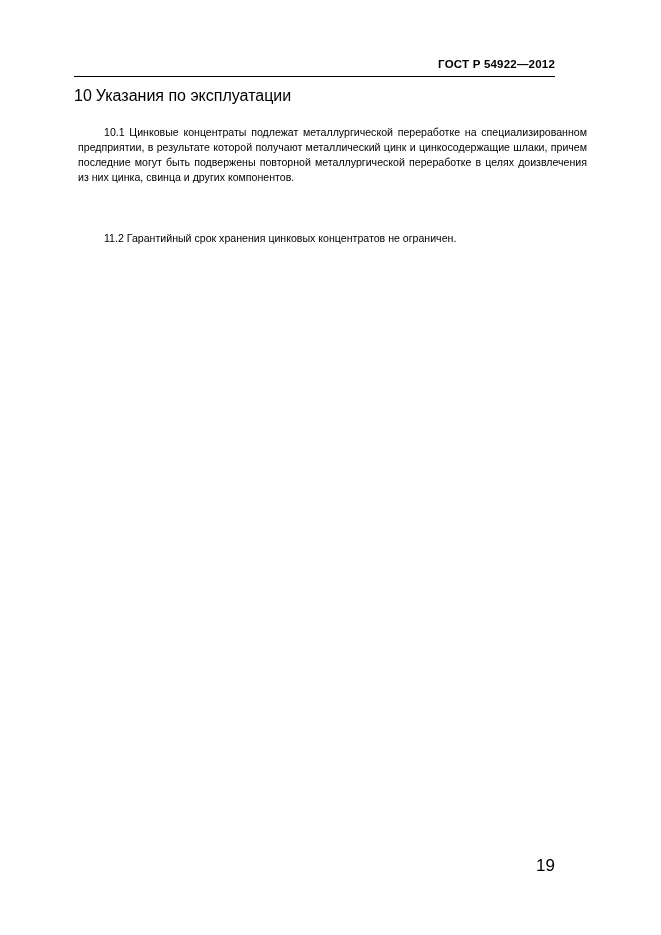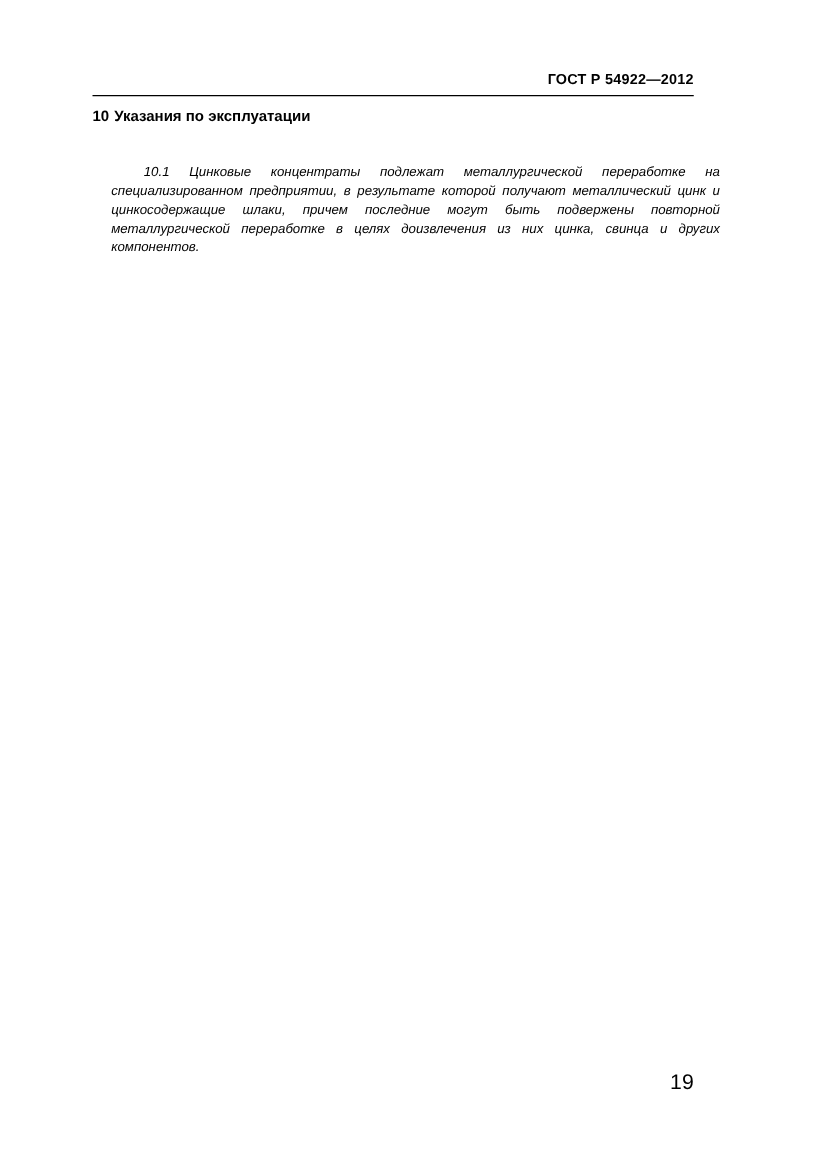--- a/index.html
+++ b/index.html
@@ -35,38 +35,37 @@
     height: 1px;
     background: #000000;
   }
   .content {
     position: absolute;
     top: 86px;
     left: 74px;
     width: 517px;
   }
   h2.section-title {
-    font-size: 12px;
-    font-weight: bold;
+    font-size: 16px;
+    font-weight: normal;
     margin: 0;
     padding: 0;
     line-height: 1.3;
   }
   .section-title .num {
     display: inline-block;
     margin-right: 4px;
   }
   p.para {
     font-size: 10.6px;
     line-height: 1.42;
-    margin: 15px;
+    margin: 4px;
     padding: 0;
     text-align: justify;
     text-justify: inter-word;
-    font-style: italic;
   }
   .indent {
     text-indent: 26px;
   }
   .gap-title-top-1 { margin-top: 0; }
   .gap-after-title { height: 14px; }
   .gap-after-para { height: 22px; }
   .gap-small { height: 2px; }
   .footer-page {
     position: absolute;
@@ -92,18 +91,19 @@
     <div class="gap-after-title"></div>
 
     <p class="para indent">10.1 Цинковые концентраты подлежат металлургической переработке на специализированном предприятии, в результате которой получают металлический цинк и цинкосодержащие шлаки, причем последние могут быть подвержены повторной металлургической переработке в целях доизвлечения из них цинка, свинца и других компонентов.</p>
 
     <div class="gap-after-para"></div>
 
 
     <div class="gap-after-title"></div>
 
     <div class="gap-small"></div>
+    <p class="para indent">11.2 Гарантийный срок хранения цинковых концентратов не ограничен.</p>
 
   </div>
 
   <div class="footer-page">19</div>
 
 </div>
 
 </body></html>

